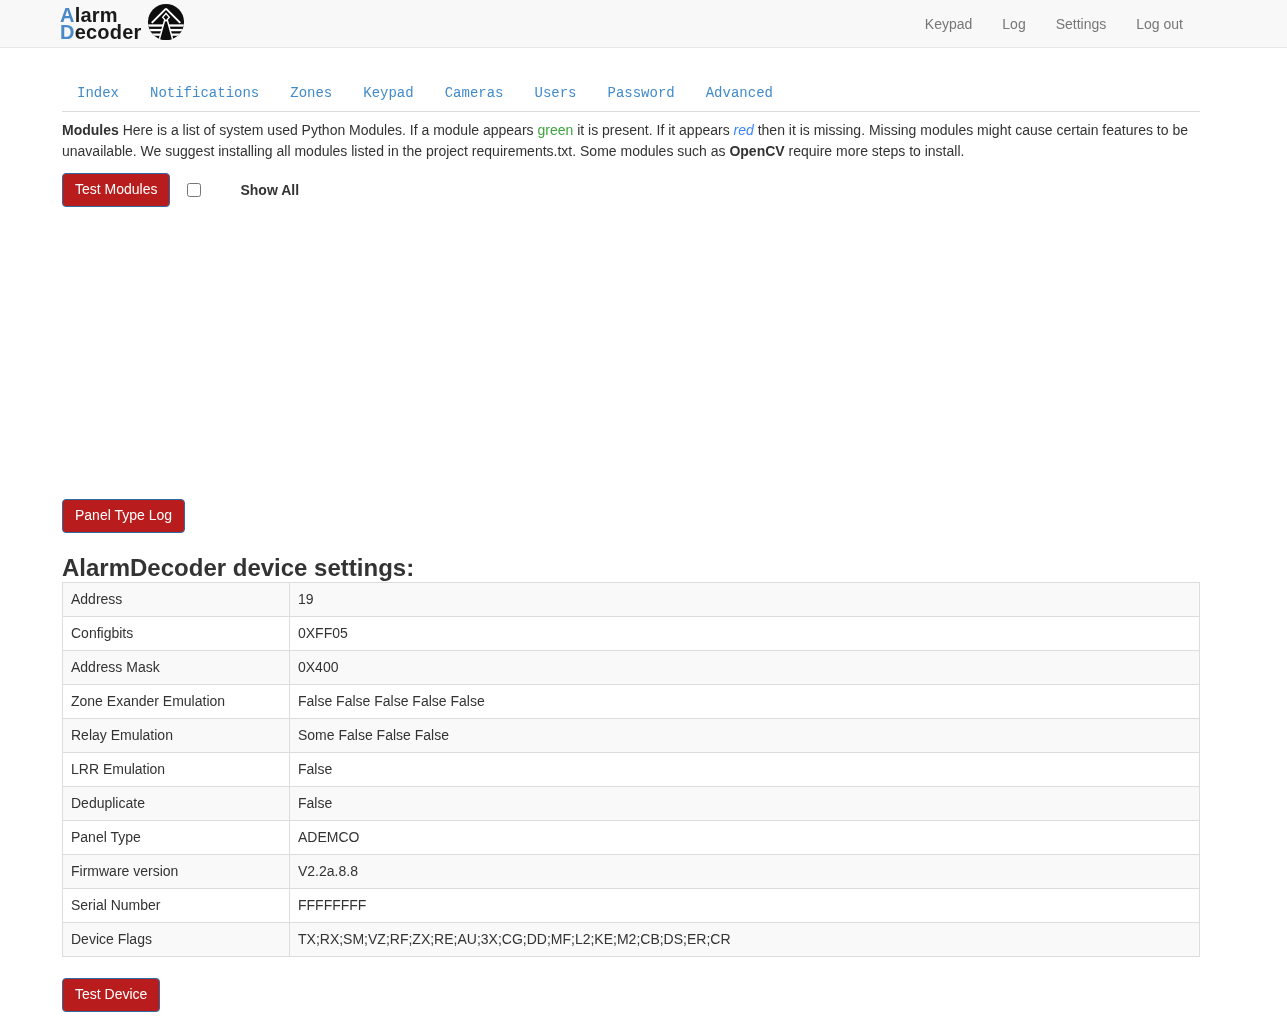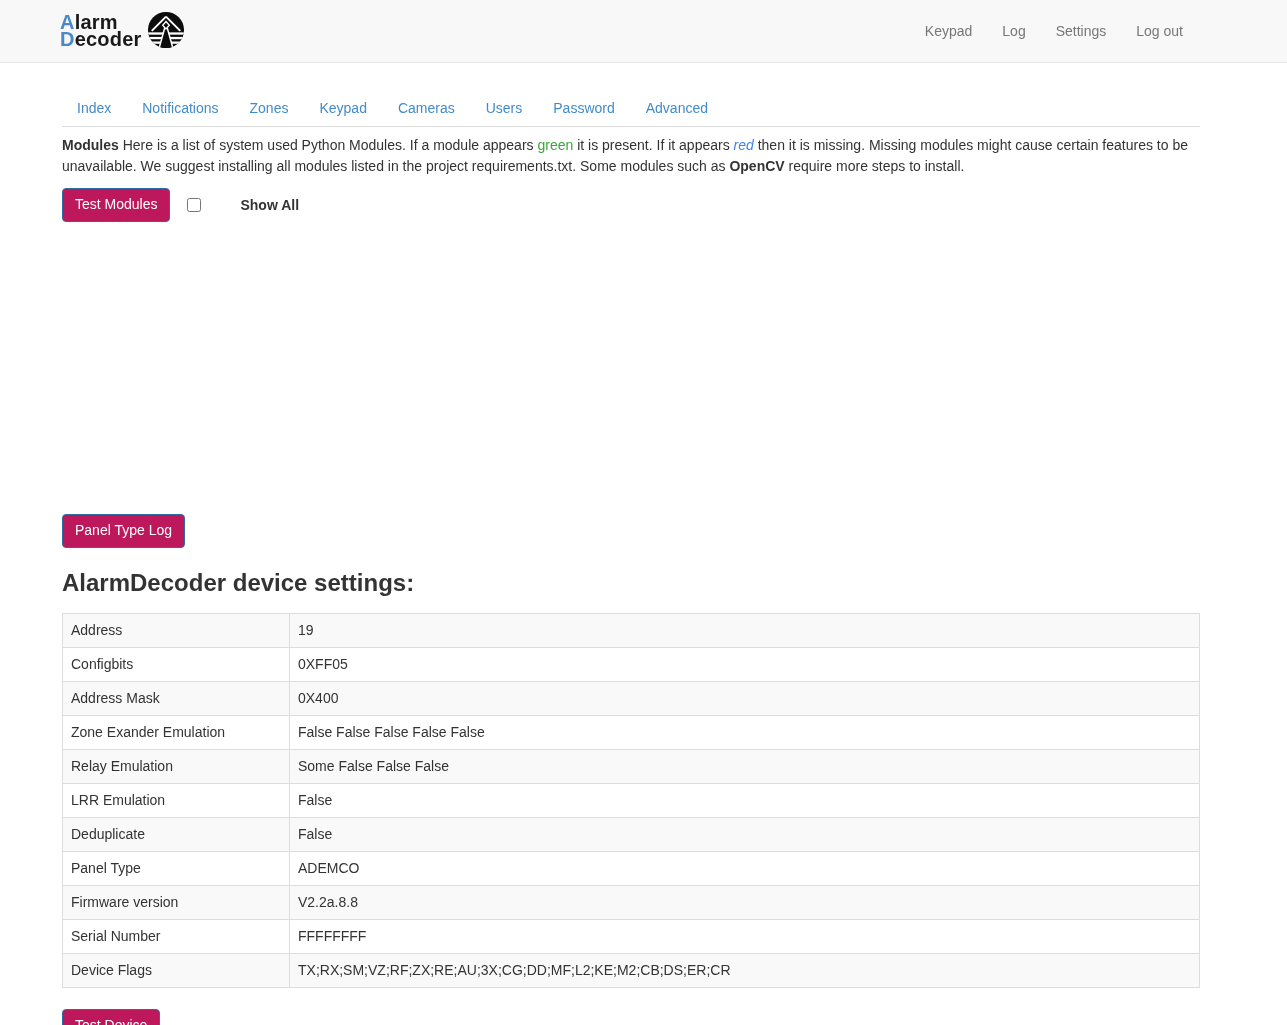--- a/index.html
+++ b/index.html
@@ -8,21 +8,21 @@
     width: 1287px;
     min-height: 1025px;
     background: #fff;
     font-family: "Liberation Sans", sans-serif;
     font-size: 14px;
     color: #333;
   }
 
   
   .navbar {
-    height: 63px;
+    height: 48px;
     background: #f8f8f8;
     border-bottom: 1px solid #e7e7e7;
     display: flex;
     align-items: center;
     justify-content: space-between;
     padding-left: 60px;
     padding-right: 89px;
   }
   .brand {
     display: flex;
@@ -63,20 +63,21 @@
     border-bottom: 1px solid #ddd;
   }
   .tabs li { margin: 0 1px 0 0; }
   .tabs a {
     display: block;
     padding: 10px 15px;
     color: #428bca;
     text-decoration: none;
     font-size: 14px;
     cursor: pointer;
+    font-family: Liberation Mono, monospace;
   }
 
   
   .modules-text {
     margin: 8px 0 0 0;
     font-size: 14px;
     line-height: 21px;
     color: #333;
   }
   .modules-text .b { font-weight: bold; }
@@ -84,21 +85,21 @@
   .word-red { color: #3b82f6; font-style: italic; }
 
   
   .btn-primary {
     display: inline-block;
     padding: 6px 12px;
     font-size: 14px;
     line-height: 1.42857;
     font-family: "Liberation Sans", sans-serif;
     color: #fff;
-    background: #be185d;
+    background: #b91c1c;
     border: 1px solid #2e6da4;
     border-radius: 4px;
     cursor: pointer;
   }
   .controls-row {
     margin-top: 11px;
     display: flex;
     align-items: center;
   }
   .checkbox-wrap {
@@ -127,21 +128,20 @@
     font-weight: 700;
     color: #333;
     margin: 21px 0 0 0;
   }
   table.device-table {
     width: 100%;
     border-collapse: collapse;
     border: 1px solid #ddd;
     font-size: 14px;
     color: #333;
-    margin-top: 16px;
   }
   table.device-table td {
     border: 1px solid #ddd;
     padding: 7px 8px;
     line-height: 19px;
   }
   table.device-table td.label-col { width: 227px; }
   table.device-table tr:nth-child(odd) { background: #f9f9f9; }
   table.device-table tr:nth-child(even) { background: #fff; }
 

